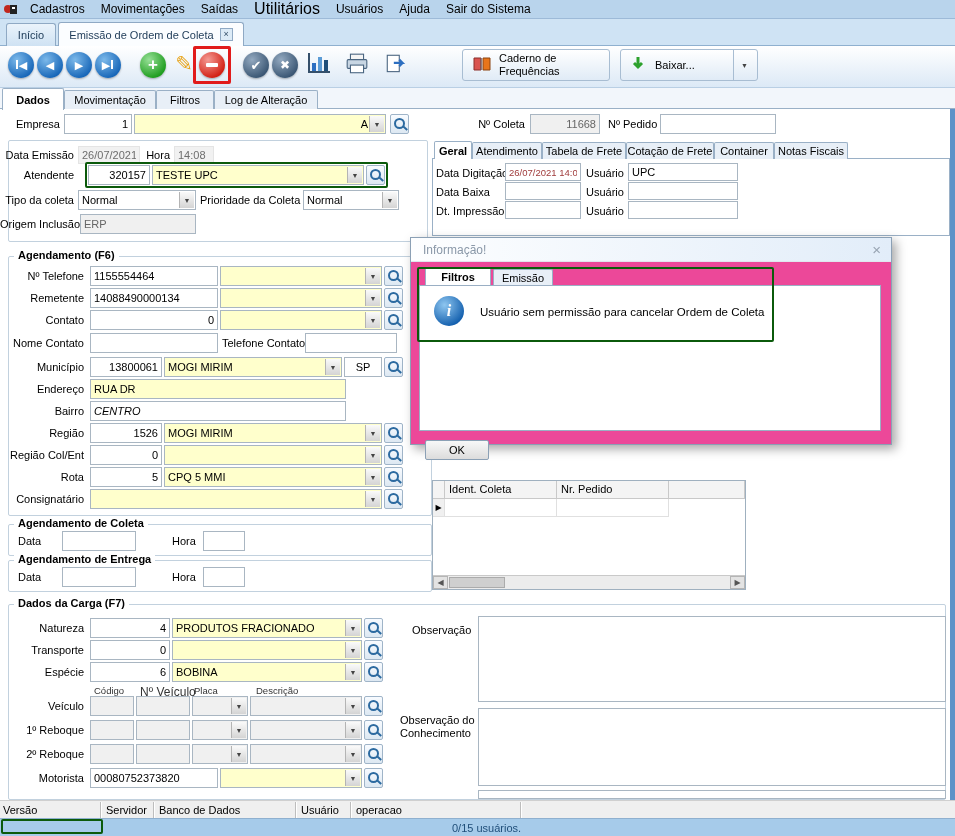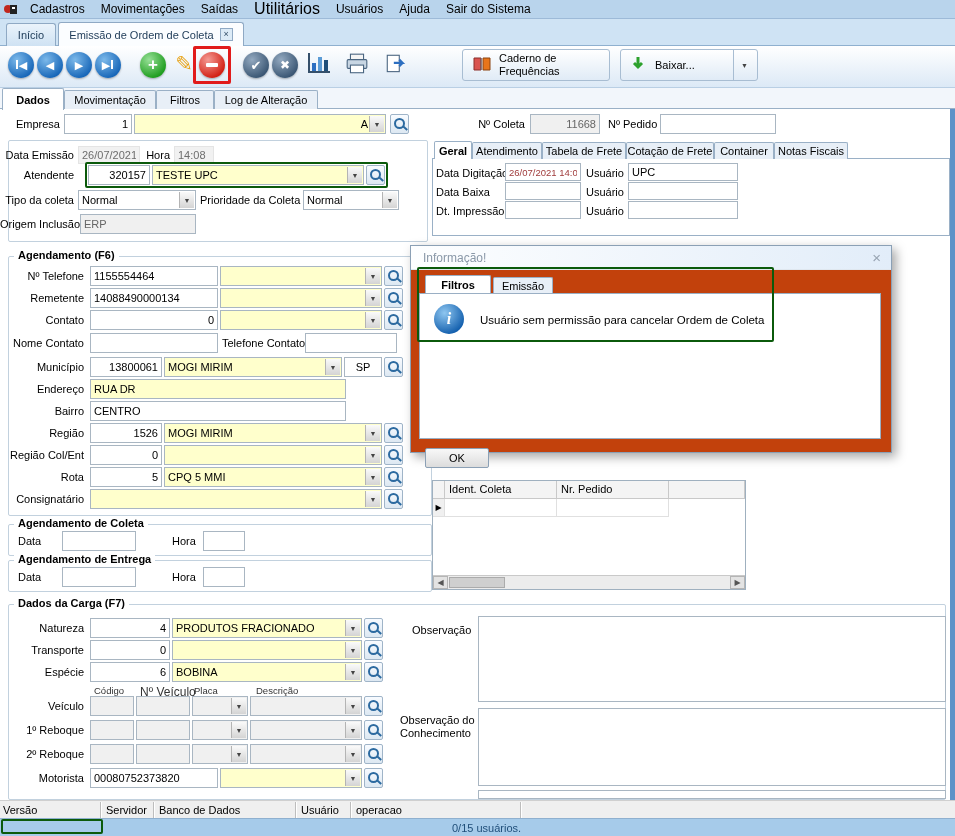--- a/index.html
+++ b/index.html
@@ -273,21 +273,21 @@
       <span class="ctxt">MOGI MIRIM</span>
       <span class="carr">▼</span>
     </div>
   <input class="inp" style="left: 344px; top: 357px; width: 38px; text-align: center;" value="SP">
   <div class="mag" style="left:384px;top:357px"></div>
 
   <div class="lbl" style="left:0;top:383px;width:84px">Endereço</div>
   <input class="inp ylw" style="left: 90px; top: 379px; width: 256px;" value="RUA DR">
 
   <div class="lbl" style="left:0;top:405px;width:84px">Bairro</div>
-  <input class="inp" style="left: 90px; top: 401px; width: 256px;" value="CENTRO">
+  <input class="inp" style="left: 90px; top: 401px; width: 256px; font-style: italic;" value="CENTRO">
 
   <div class="lbl" style="left:0;top:427px;width:84px">Região</div>
   <input class="inp ra" style="left: 90px; top: 423px; width: 72px;" value="1526">
   <div class="combo" style="left:164px;top:423px;width:218px">
       <span class="ctxt">MOGI MIRIM</span>
       <span class="carr">▼</span>
     </div>
   <div class="mag" style="left:384px;top:423px"></div>
 
   <div class="lbl" style="left:0;top:449px;width:84px">Região Col/Ent</div>
@@ -438,21 +438,21 @@
     <div class="sdiv" style="left:100px;top:1px;height:16px"></div>
     <div class="sdiv" style="left:153px;top:1px;height:16px"></div>
     <div class="sdiv" style="left:295px;top:1px;height:16px"></div>
     <div class="sdiv" style="left:350px;top:1px;height:16px"></div>
     <div class="sdiv" style="left:520px;top:1px;height:16px"></div>
   </div>
   <div class="abs" style="left:0;top:818px;width:955px;height:18px;background:#a6cbea;border-top:1px solid #8fb0cf">
     <span class="llbl" style="left:452px;top:3px;color:#1f4e79">0/15 usuários.</span>
   </div>
 
-  <div class="abs" style="left:410px;top:245px;width:482px;height:208px;background:#c2410c;border:1px solid #8ba0b5;box-shadow:4px 4px 10px rgba(0,0,0,.35);z-index:50">
+  <div class="abs" style="left:410px;top:237px;width:482px;height:208px;background:#ec4899;border:1px solid #8ba0b5;box-shadow:4px 4px 10px rgba(0,0,0,.35);z-index:50">
     <div class="abs" style="left:0;top:0;width:480px;height:24px;background:linear-gradient(90deg,#fdfeff,#e2edf9);border-bottom:1px solid #dfe7ef">
       <span class="llbl" style="left:12px;top:5px;font-size:12px;color:#8a98a8">Informação!</span>
       <span class="abs" style="right:10px;top:3px;font-size:15px;color:#98a4b2">×</span>
     </div>
     <div class="stab on" style="left:14px;top:29px;width:66px;height:19px">
         <span>Filtros</span>
       </div>
     <div class="stab" style="left:82px;top:31px;width:60px;height:17px">
         <span>Emissão</span>
       </div>

